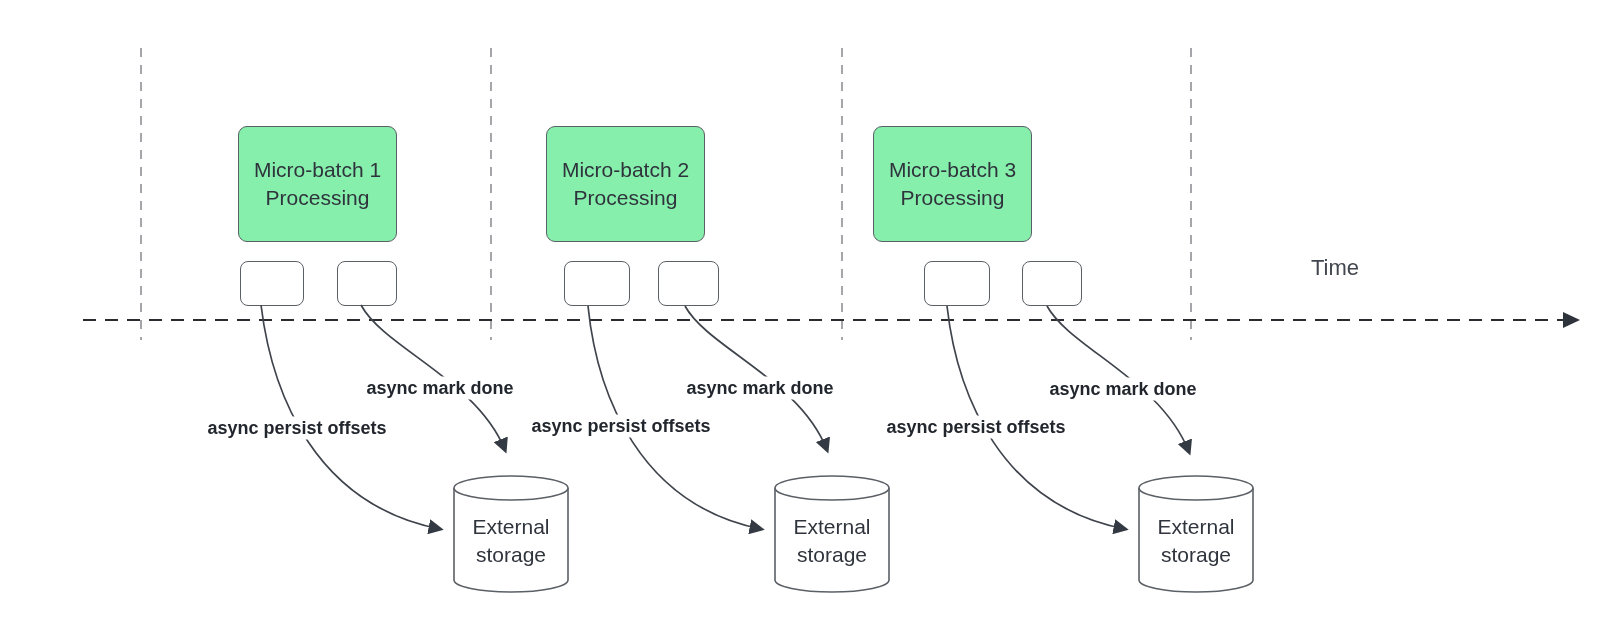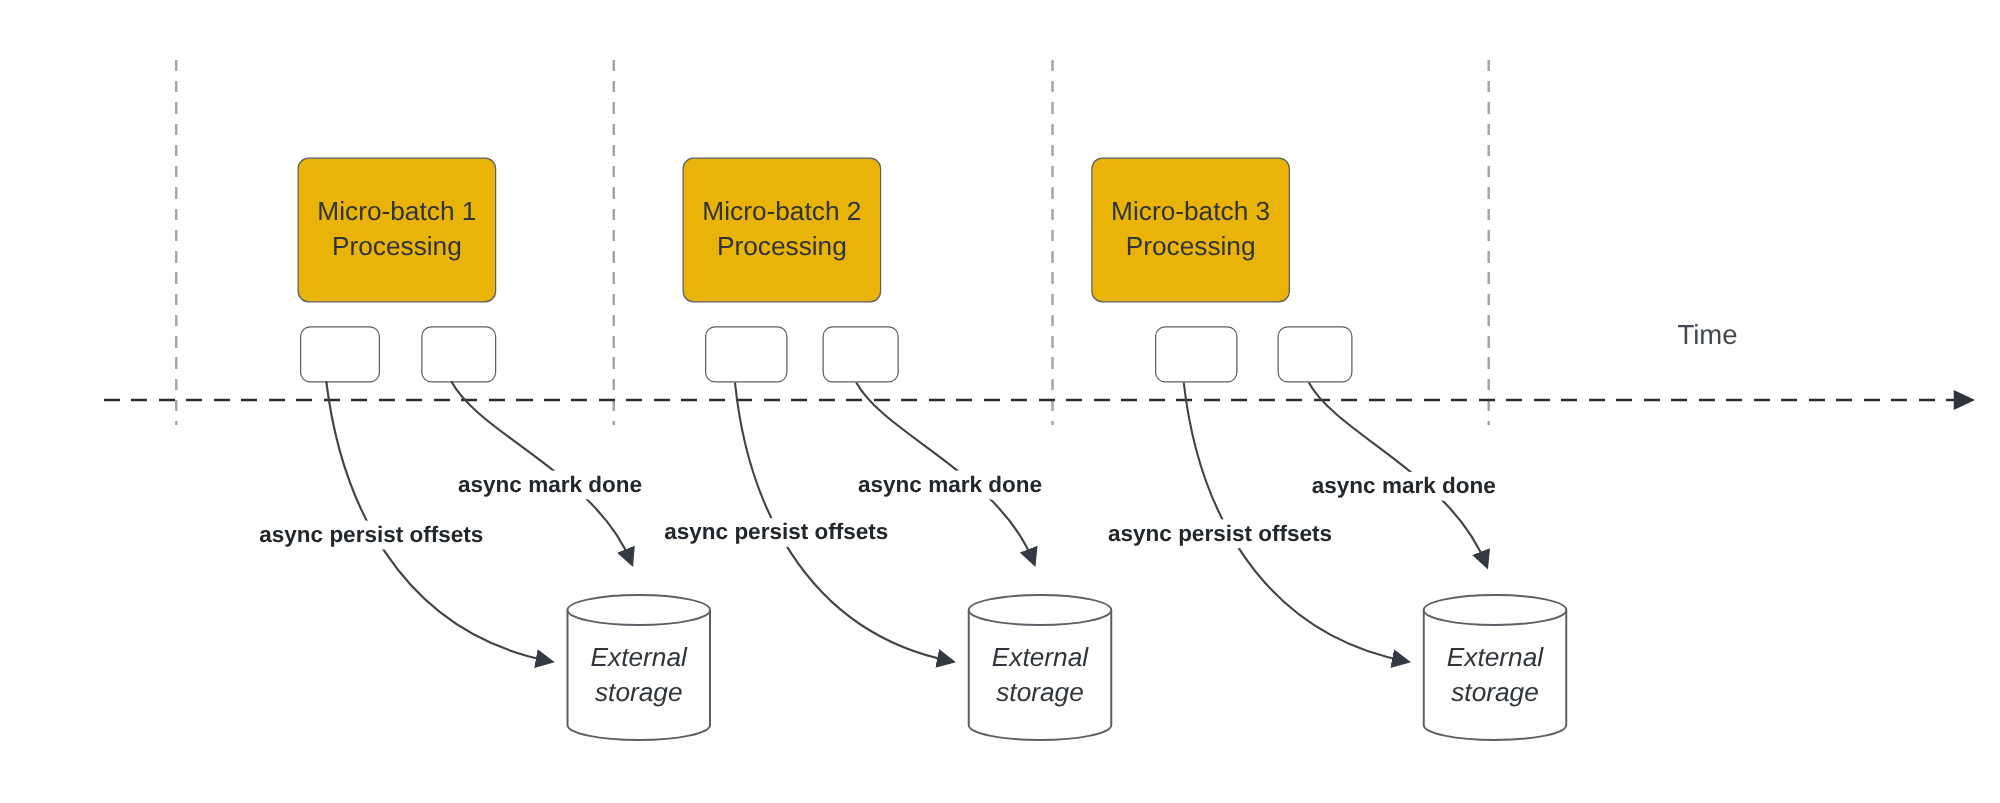--- a/index.html
+++ b/index.html
@@ -21,30 +21,30 @@
     position:absolute;left:83px;top:319px;width:1482px;height:2px;
     background:repeating-linear-gradient(90deg,#2c2c30 0 13px,transparent 13px 22px);
   }
   .timeline-arrow{
     position:absolute;left:1563px;top:312px;width:0;height:0;
     border-left:17px solid #2e333c;
     border-top:8px solid transparent;
     border-bottom:8px solid transparent;
   }
   .time-label{
-    position:absolute;left:1316px;top:255px;width:100px;
+    position:absolute;left:1285px;top:255px;width:100px;
     text-align:center;font-size:22px;color:#42474f;
   }
   
   svg.overlay{position:absolute;left:0;top:0;width:1600px;height:642px;z-index:2;}
   svg.overlay path.conn{fill:none;stroke:#3f444c;stroke-width:1.7px;}
   
   .mainbox{
     position:absolute;top:126px;width:157px;height:114px;
-    border:1.6px solid #5b6066;border-radius:9px;background:#eab308;
+    border:1.6px solid #5b6066;border-radius:9px;background:#86efac;
     display:flex;align-items:center;justify-content:center;
     z-index:1;
   }
   .mainbox .title{
     white-space:pre-line;text-align:center;
     font-size:21px;line-height:28px;color:#2f343c;
   }
   .mb1{left:238px}.mb2{left:546px}.mb3{left:873px}
   
   .chip{
@@ -56,21 +56,21 @@
   .c3a{left:924px;width:64px}.c3b{left:1022px;width:58px}
   
   .conn-label{
     position:absolute;transform:translate(-50%,-50%);
     font-size:18px;font-weight:bold;color:#22262d;
     background:#ffffff;padding:1px 4px;white-space:nowrap;z-index:3;text-align:center;
   }
   .p1{left:297px;top:428px}.p2{left:621px;top:426px}.p3{left:976px;top:427px}
   .m1{left:440px;top:388px}.m2{left:760px;top:388px}.m3{left:1123px;top:389px}
   
-  .storage{position:absolute;top:474px;width:118px;height:120px;z-index:1;font-style:italic;}
+  .storage{position:absolute;top:474px;width:118px;height:120px;z-index:1;}
   .st1{left:452px}.st2{left:773px}.st3{left:1137px}
   .storage svg{position:absolute;left:0;top:0;}
   .storage .stext{
     position:absolute;left:0;top:13px;width:118px;height:107px;
     display:flex;align-items:center;justify-content:center;
     white-space:pre-line;text-align:center;
     font-size:21px;line-height:28px;color:#30353d;
   }
 </style>
 </head>

